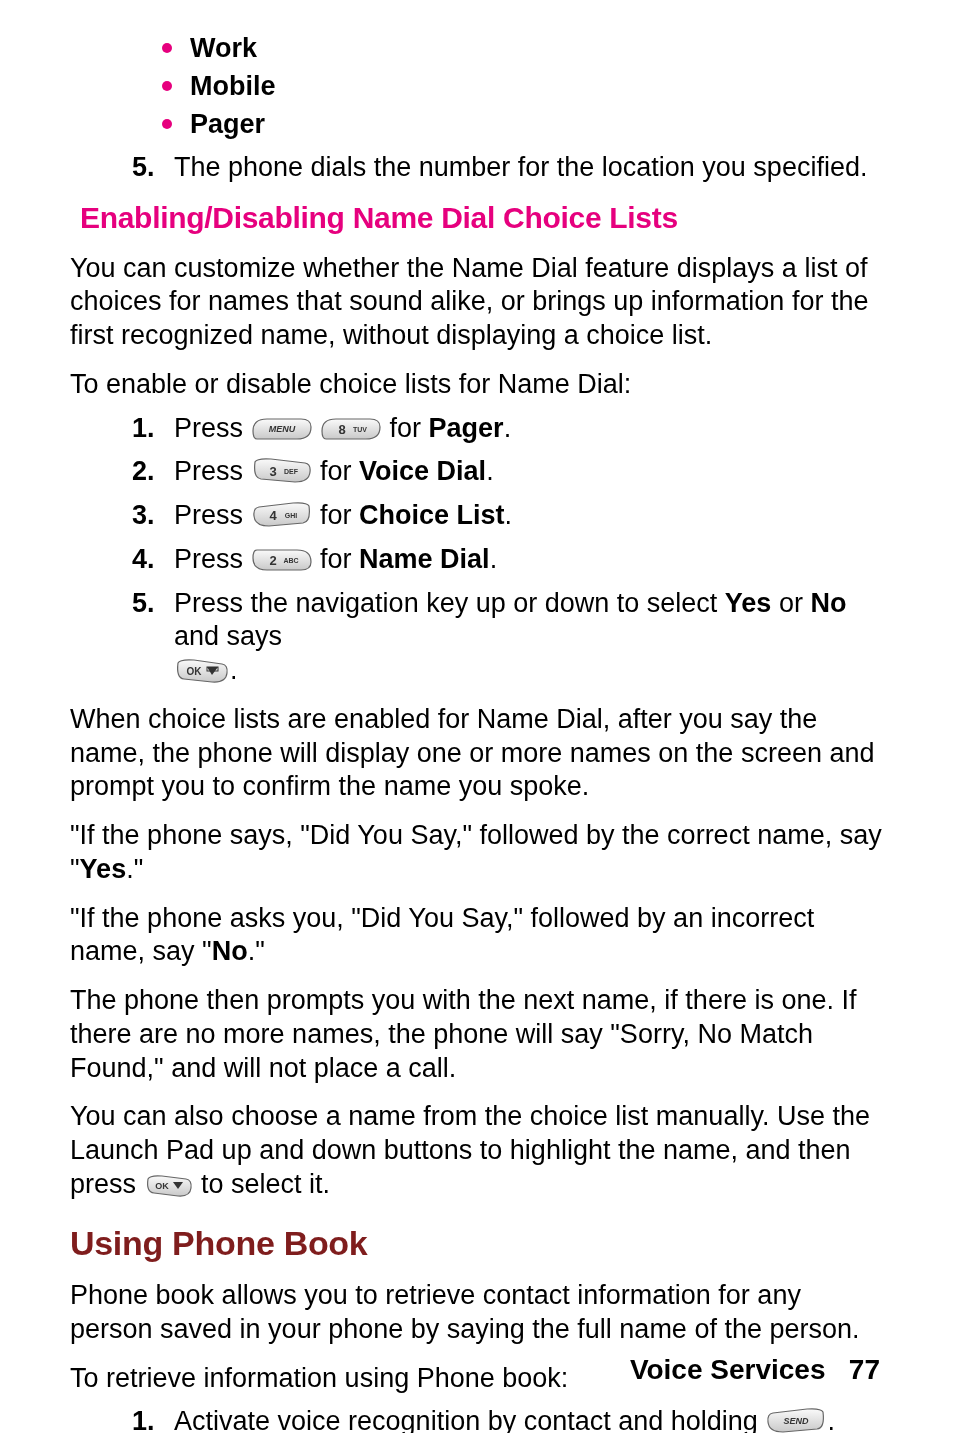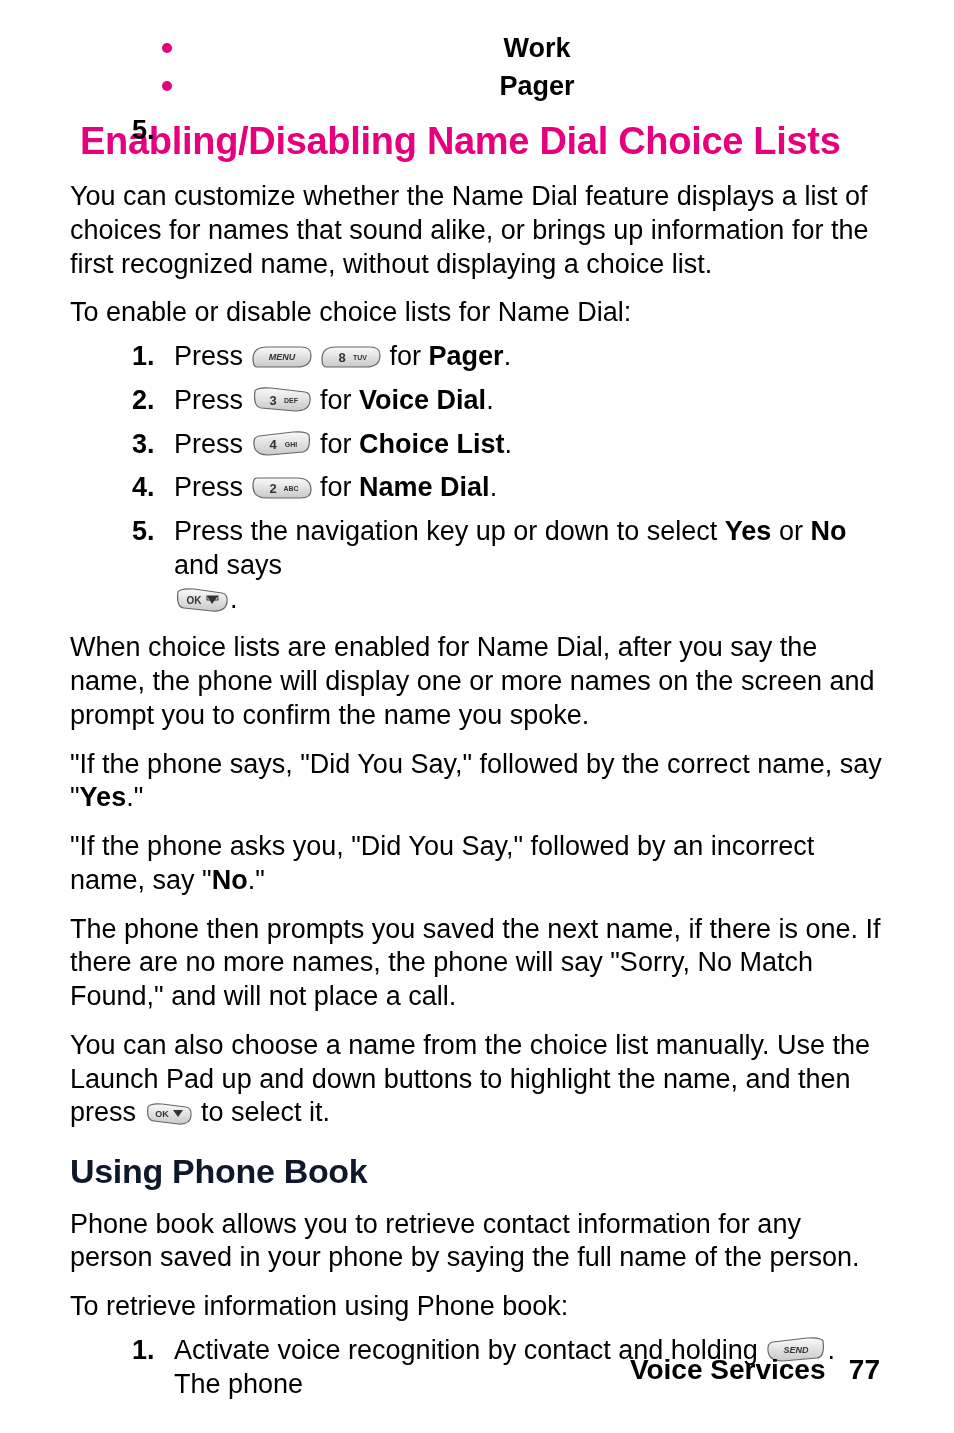--- a/index.html
+++ b/index.html
@@ -15,21 +15,20 @@
     box-sizing: border-box;
     padding: 28px 70px 0 70px;
   }
   .bold { font-weight: 700; }
   .condensed { letter-spacing: -0.3px; }
 
   ul.bullets {
     list-style: none;
     margin: 0 0 6px 0;
     padding: 0 0 0 90px;
-    text-align: center;
   }
   ul.bullets li {
     position: relative;
     padding-left: 30px;
     margin: 4px 0;
     font-weight: 700;
   }
   ul.bullets li::before {
     content: "";
     width: 10px; height: 10px;
@@ -55,26 +54,26 @@
     left: 0;
     top: 0;
     font-weight: 700;
   }
 
   .para { margin: 15px 0 2px 0; }
 
   h3.sub {
     color: #e6007e;
     font-weight: 700;
-    font-size: 38px;
+    font-size: 30px;
     margin: 14px 0 2px 10px;
     letter-spacing: -0.3px;
   }
   h2.section {
-    color: #0f172a;
+    color: #7f1d1d;
     font-weight: 700;
     font-size: 34px;
     margin: 20px 0 2px 0;
     letter-spacing: -0.3px;
   }
 
   .key {
     display: inline-block;
     vertical-align: -6px;
   }
@@ -95,26 +94,28 @@
   <defs>
     <linearGradient id="keyGrad" x1="0" y1="0" x2="0" y2="1">
       <stop offset="0%" stop-color="#fafafa"></stop>
       <stop offset="100%" stop-color="#c9c9c9"></stop>
     </linearGradient>
   </defs>
 </svg>
 
 <ul class="bullets">
   <li><span>Work</span></li>
+  <li><span>Mobile</span></li>
   <li><span>Pager</span></li>
 </ul>
 
 <ol class="numbered">
   <li>
     <span class="num">5.</span>
+    <span>The phone dials the number for the location you specified.</span>
   </li>
 </ol>
 
 <h3 class="sub condensed">Enabling/Disabling Name Dial Choice Lists</h3>
 
 <p class="para">You can customize whether the Name Dial feature displays a list of choices for names that sound alike, or brings up information for the first recognized name, without displaying a choice list.</p>
 <p class="para">To enable or disable choice lists for Name Dial:</p>
 
 <ol class="numbered">
   <li>
@@ -193,21 +194,21 @@
 <p class="para">When choice lists are enabled for Name Dial, after you say the name, the phone will display one or more names on the screen and prompt you to confirm the name you spoke.</p>
 
 <p class="para">
   <span>"If the phone says, "Did You Say," followed by the correct name, say "</span><span class="bold">Yes</span><span>."</span>
 </p>
 
 <p class="para">
   <span>"If the phone asks you, "Did You Say," followed by an incorrect name, say "</span><span class="bold">No</span><span>."</span>
 </p>
 
-<p class="para">The phone then prompts you saved the next name, if there is one. If there are no more names, the phone will say "Sorry, No Match Found," and will not place a call.</p>
+<p class="para">The phone then prompts you with the next name, if there is one. If there are no more names, the phone will say "Sorry, No Match Found," and will not place a call.</p>
 
 <p class="para">
   <span>You can also choose a name from the choice list manually. Use the Launch Pad up and down buttons to highlight the name, and then press </span>
   <span class="key">
     <svg width="50" height="26">
         <path d="M4 6 Q6 2 18 3 L42 6 Q48 7 47 15 Q46 24 34 23 L10 20 Q2 19 4 6 Z" fill="url(#keyGrad)" stroke="#666" stroke-width="1.2"></path>
         <text x="18" y="16" font-size="9" font-family="Arial" font-weight="bold" text-anchor="middle" fill="#333">OK</text>
         <path d="M29 9 L39 9 L34 16 Z" fill="#333"></path>
       </svg>
   </span>

